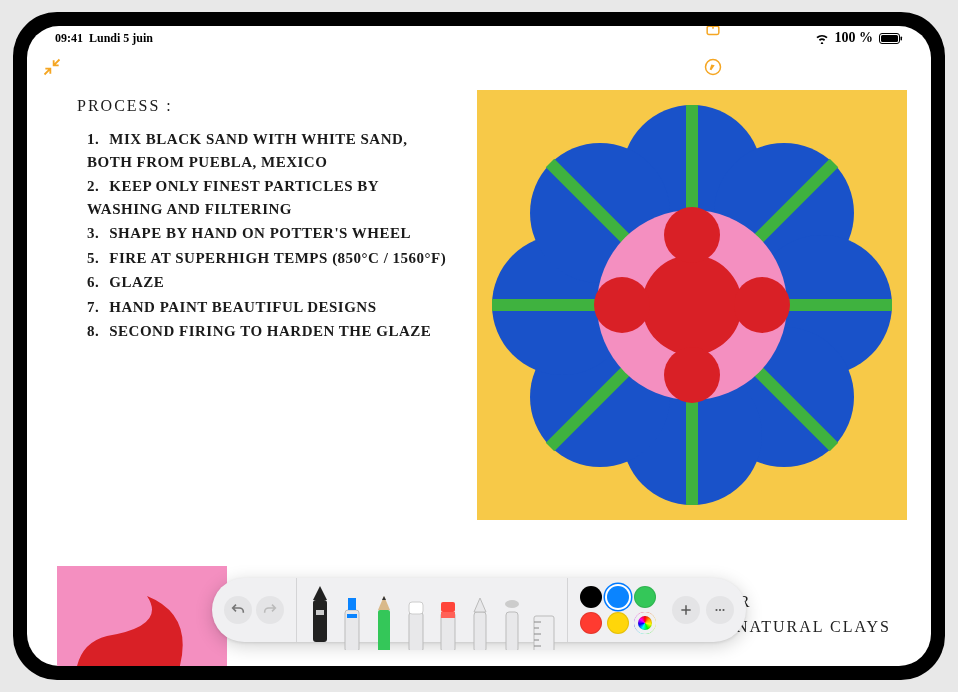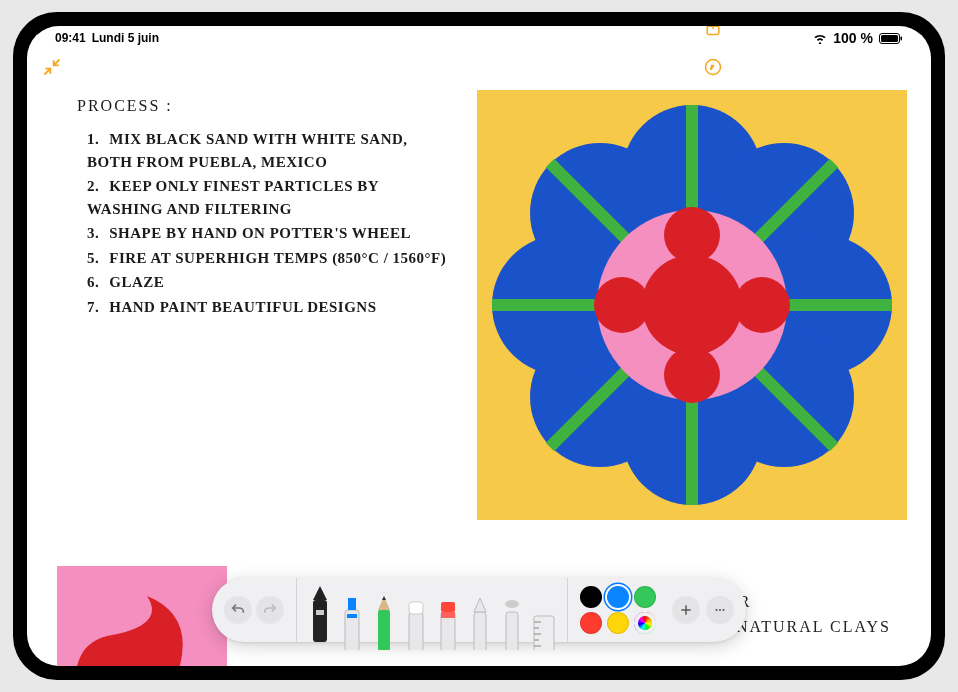--- a/index.html
+++ b/index.html
@@ -34,20 +34,21 @@
   
   .status-bar {
     height: 22px;
     display: flex;
     align-items: center;
     justify-content: space-between;
     padding: 2px 28px 0 28px;
     font-size: 12px;
     font-weight: 600;
     color: #000;
+    font-family: Liberation Serif, serif;
   }
   .status-left { display: flex; gap: 6px; align-items: center; }
   .status-right { display: flex; gap: 6px; align-items: center; font-size: 14px; }
   .wifi-icon svg, .battery-icon svg { display: block; }
   
   .toolbar {
     height: 38px;
     display: flex;
     align-items: center;
     justify-content: space-between;
@@ -289,20 +290,21 @@
     <div class="content">
       <div class="note-text">
         <div class="note-title">PROCESS :</div>
         <ol class="note-list">
           <li><span class="num">1.</span> <span>MIX BLACK SAND WITH WHITE SAND, BOTH FROM PUEBLA, MEXICO</span></li>
           <li><span class="num">2.</span> <span>KEEP ONLY FINEST PARTICLES BY WASHING AND FILTERING</span></li>
           <li><span class="num">3.</span> <span>SHAPE BY HAND ON POTTER'S WHEEL</span></li>
           <li><span class="num">5.</span> <span>FIRE AT SUPERHIGH TEMPS (850°C / 1560°F)</span></li>
           <li><span class="num">6.</span> <span>GLAZE</span></li>
           <li><span class="num">7.</span> <span>HAND PAINT BEAUTIFUL DESIGNS</span></li>
+          <li><span class="num">8.</span> <span>SECOND FIRING TO HARDEN THE GLAZE</span></li>
         </ol>
       </div>
 
       <svg class="drawing" viewBox="0 0 430 430">
         <rect x="0" y="0" width="430" height="430" fill="#f7c948"></rect>
         <g transform="translate(215,215)">
 
           <g fill="#1952c9">
             <circle cx="0" cy="-130" r="70"></circle>
             <circle cx="92" cy="-92" r="70"></circle>

